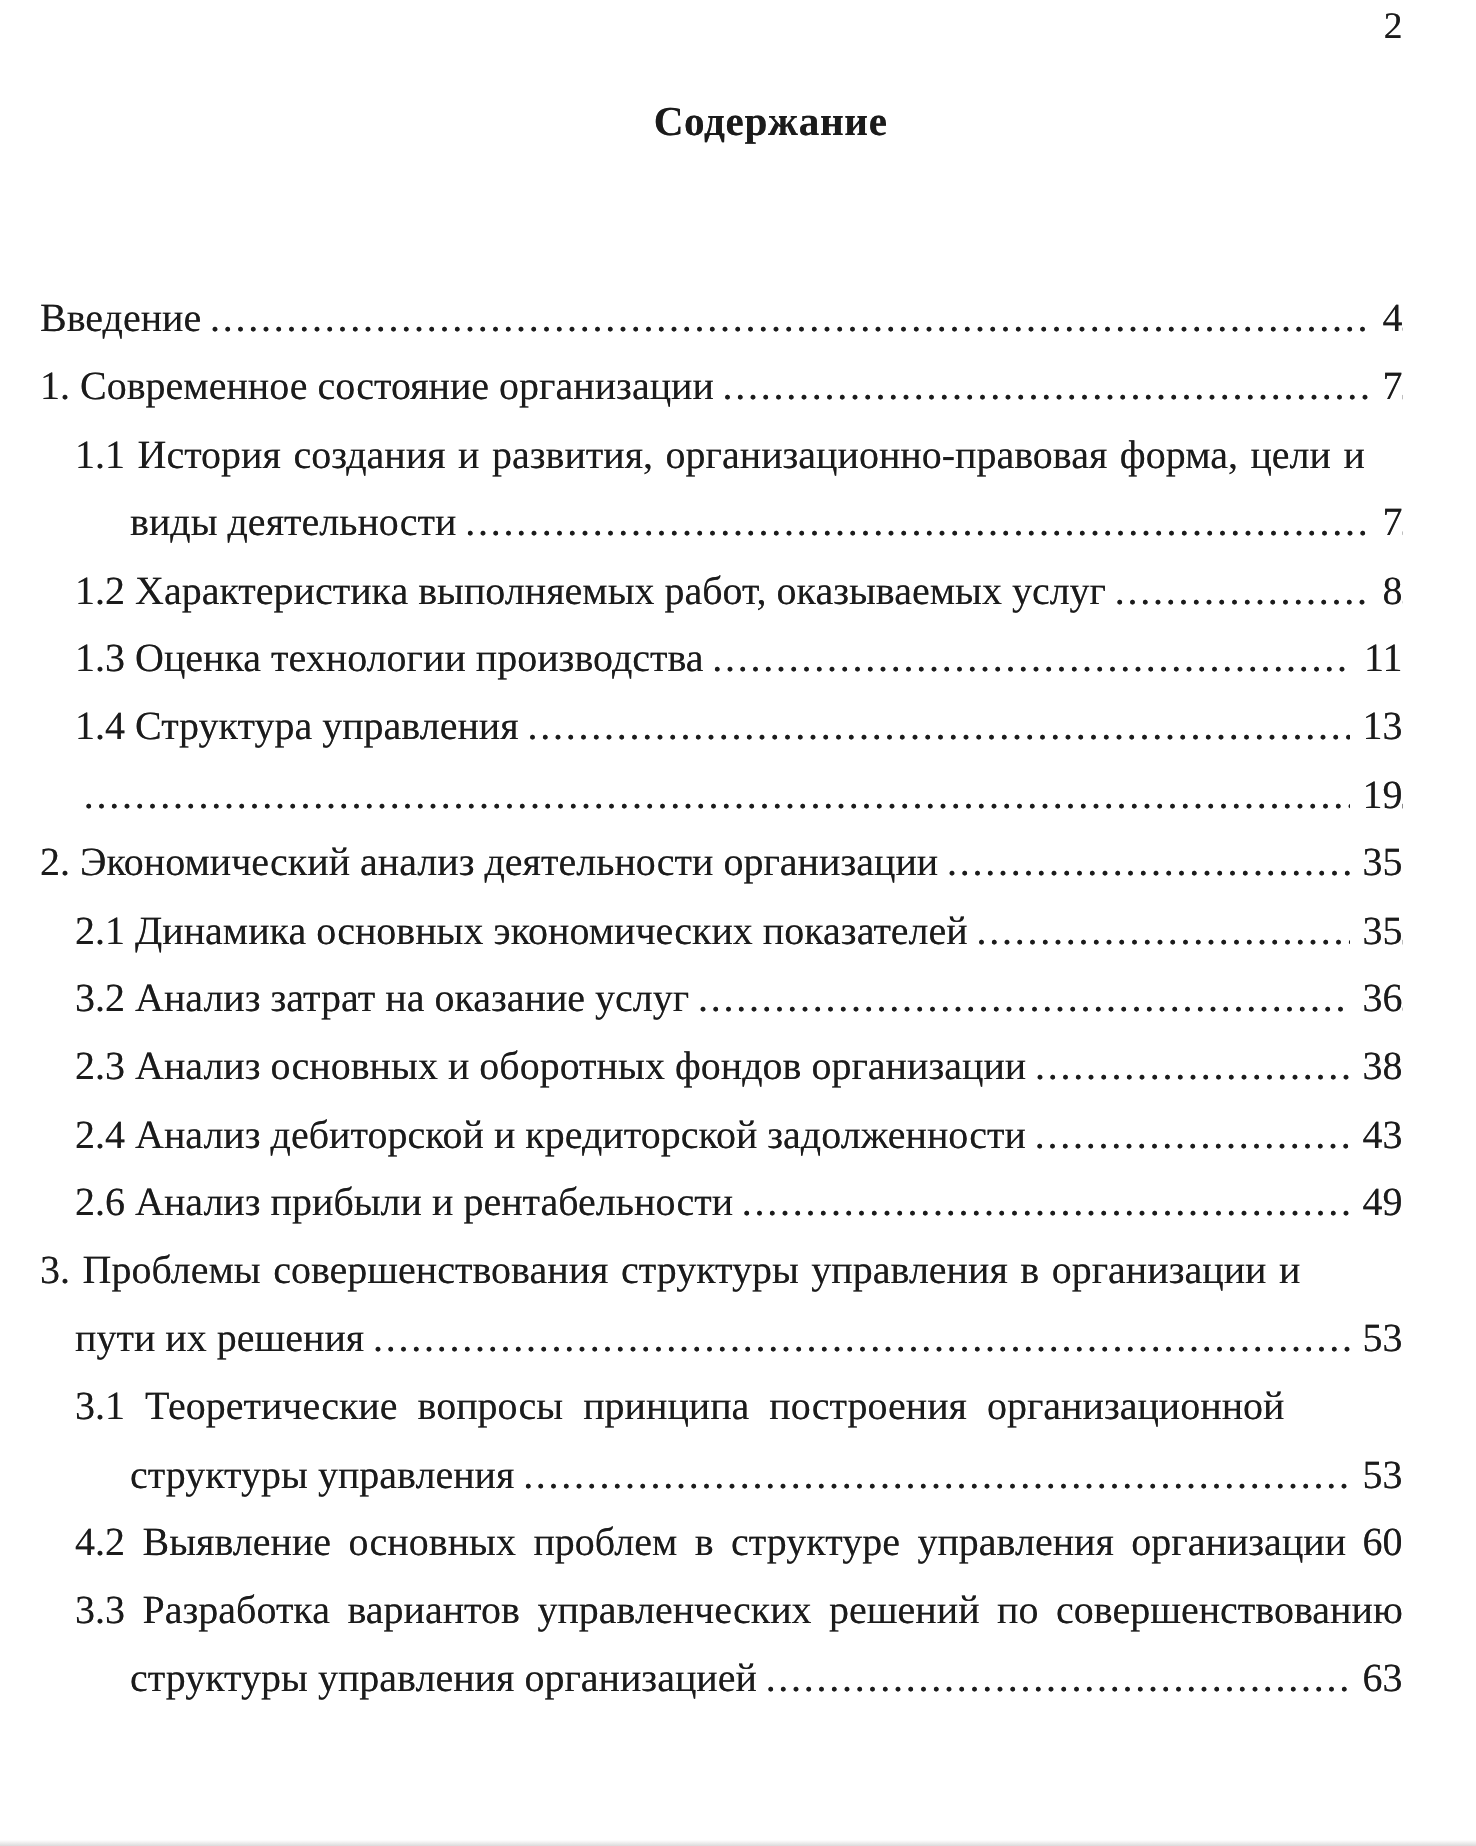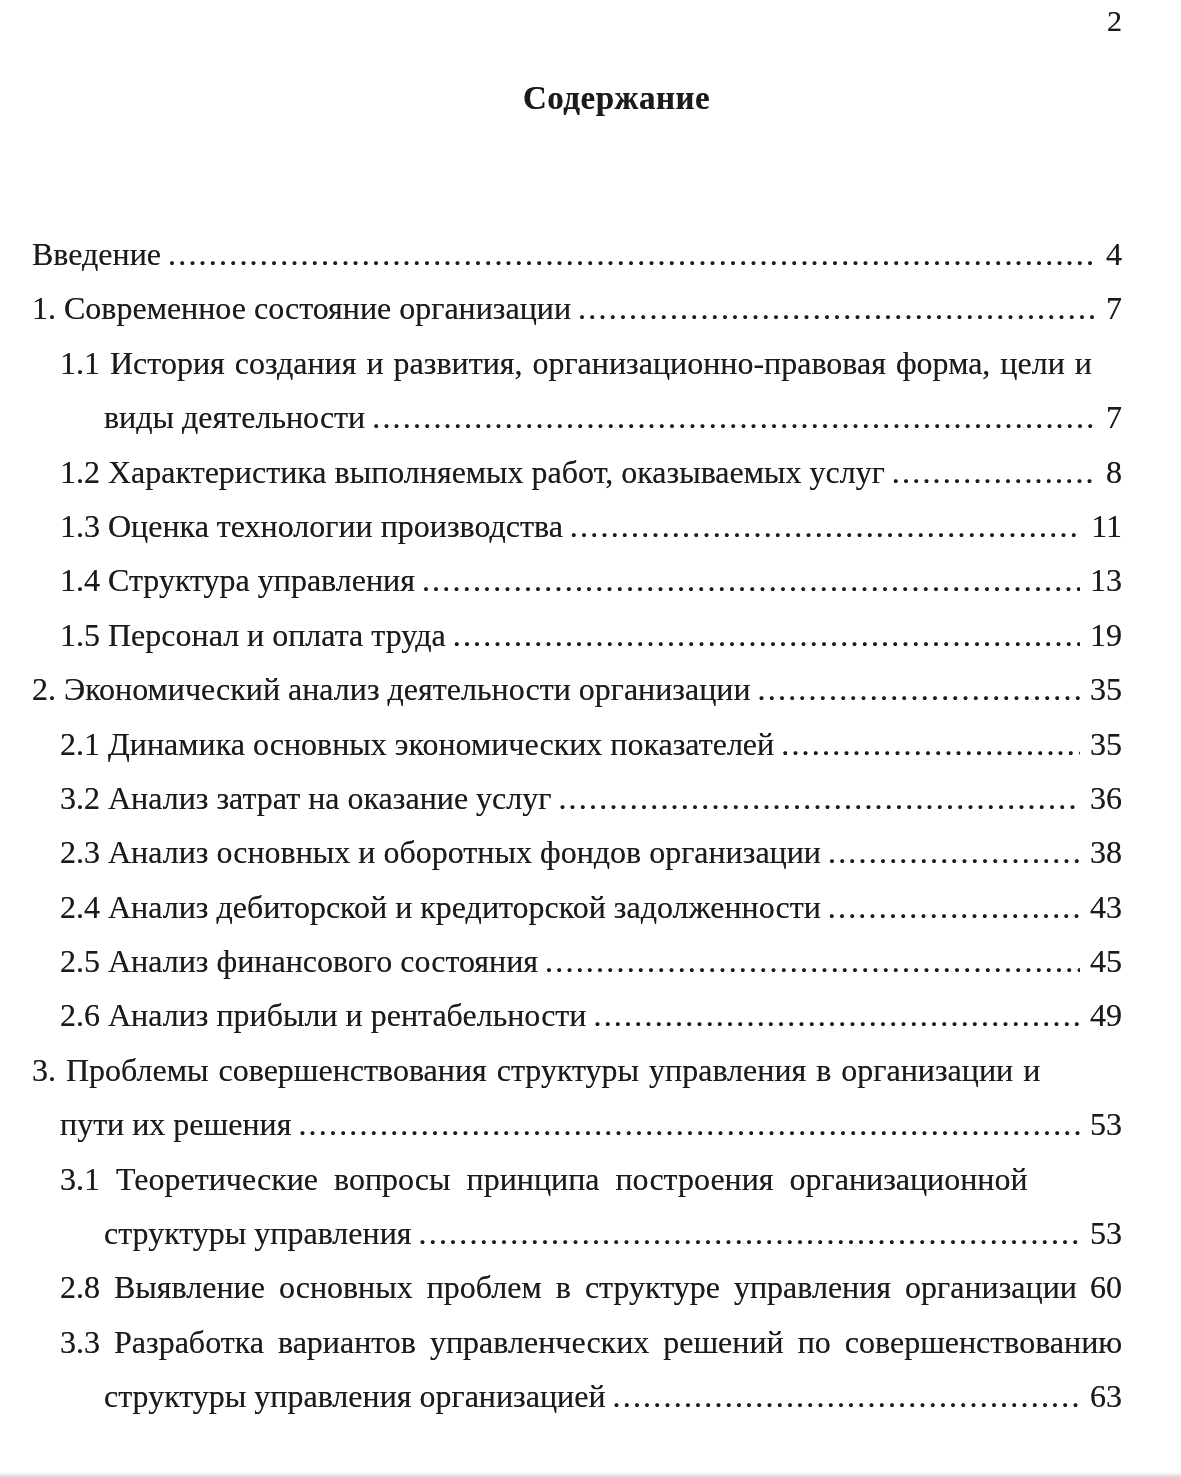--- a/index.html
+++ b/index.html
@@ -102,21 +102,20 @@
     <span class="pagenum">11</span>
   </div>
 
   <div class="row i1">
     <span class="txt">1.4 Структура управления</span>
     <span class="leader"></span>
     <span class="pagenum">13</span>
   </div>
 
   <div class="row i1">
-    <span class="txt">1.5 Персонал и оплата труда</span>
     <span class="leader"></span>
     <span class="pagenum">19</span>
   </div>
 
 
   <div class="row">
     <span class="txt">2. Экономический анализ деятельности организации</span>
     <span class="leader"></span>
     <span class="pagenum">35</span>
   </div>
@@ -138,25 +137,20 @@
     <span class="leader"></span>
     <span class="pagenum">38</span>
   </div>
 
   <div class="row i1">
     <span class="txt">2.4 Анализ дебиторской и кредиторской задолженности</span>
     <span class="leader"></span>
     <span class="pagenum">43</span>
   </div>
 
-  <div class="row i1">
-    <span class="txt">2.5 Анализ финансового состояния</span>
-    <span class="leader"></span>
-    <span class="pagenum">45</span>
-  </div>
 
   <div class="row i1">
     <span class="txt">2.6 Анализ прибыли и рентабельности</span>
     <span class="leader"></span>
     <span class="pagenum">49</span>
   </div>
 
   <div class="row plain">
     <span class="txt ws2">3. Проблемы совершенствования структуры управления в организации и</span>
 
@@ -173,21 +167,21 @@
 
   </div>
 
   <div class="row i2">
     <span class="txt">структуры управления</span>
     <span class="leader"></span>
     <span class="pagenum">53</span>
   </div>
 
   <div class="row i1">
-    <span class="txt ws6">2.8 Выявление основных проблем в структуре управления организации</span>
+    <span class="txt ws6">4.2 Выявление основных проблем в структуре управления организации</span>
     <span class="leader"></span>
     <span class="pagenum">60</span>
   </div>
 
   <div class="row i1 plain">
     <span class="txt ws6">3.3 Разработка вариантов управленческих решений по совершенствованию</span>
 
   </div>
 
   <div class="row i2">

